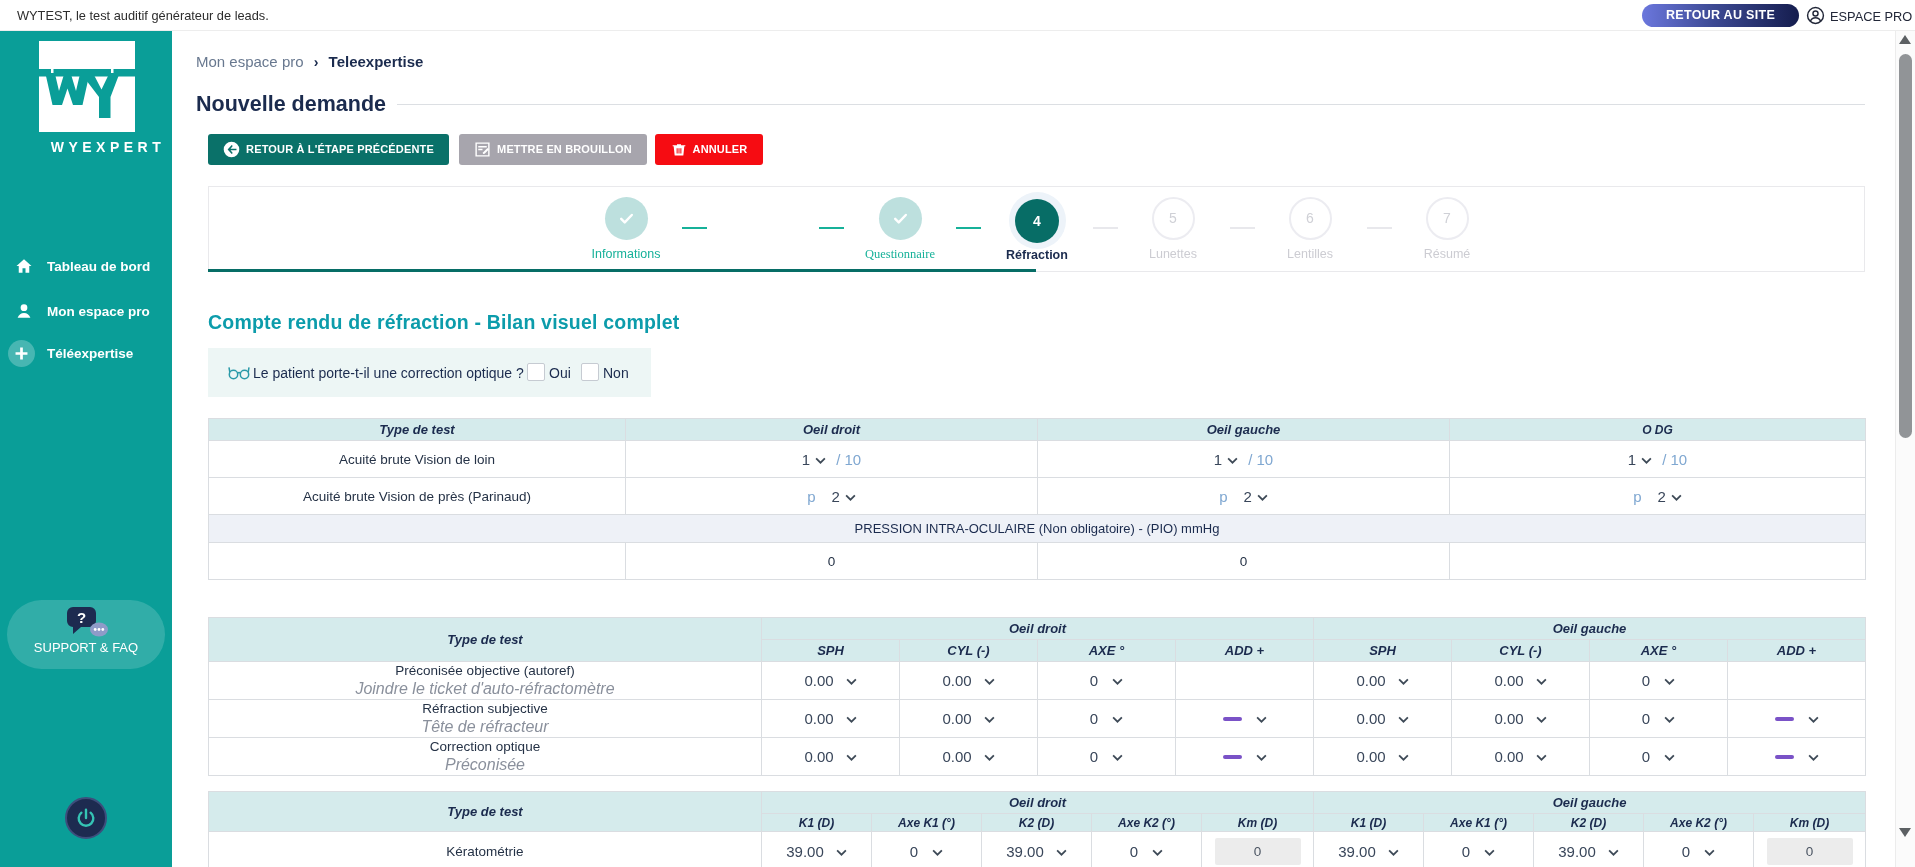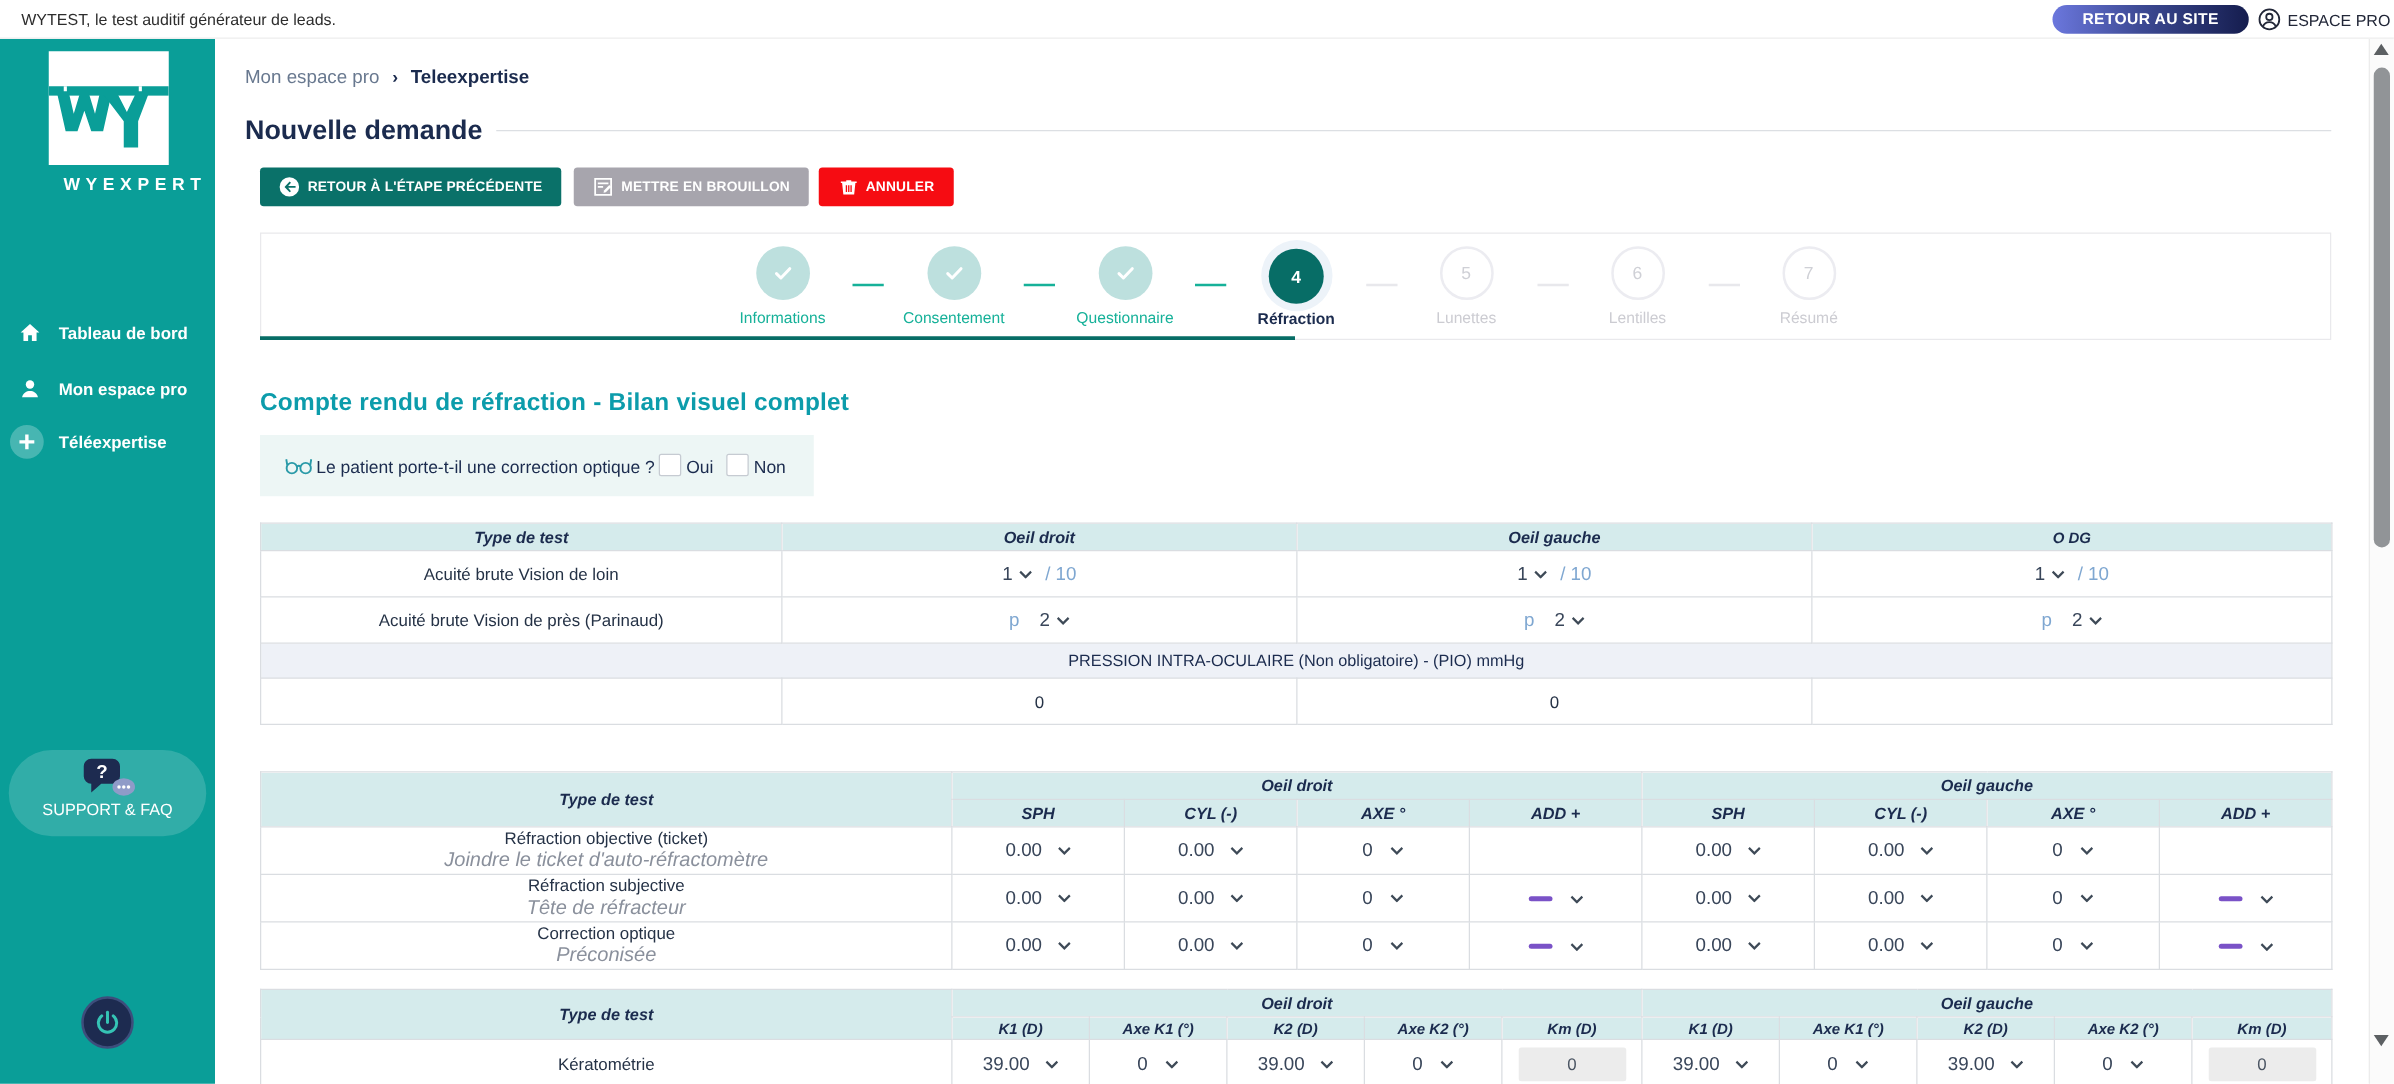--- a/index.html
+++ b/index.html
@@ -200,27 +200,21 @@
 
   <div id="stepper"></div>
   <div id="stepprog"></div>
 
   <div class="step done" style="left:399px;">
       <div class="c"><svg width="17" height="17" viewBox="0 0 24 24" fill="none" stroke="#fff" stroke-width="3.4" stroke-linecap="round" stroke-linejoin="round" style="margin-top:13px;">
           <path d="M4.5 12.5 l5 5 L19.5 7"></path>
         </svg></div>
       <div class="t">Informations</div>
     </div>
-  <div class="step done" style="left:536px;">
-      <div class="c"><svg width="17" height="17" viewBox="0 0 24 24" fill="none" stroke="#fff" stroke-width="3.4" stroke-linecap="round" stroke-linejoin="round" style="margin-top:13px;">
-          <path d="M4.5 12.5 l5 5 L19.5 7"></path>
-        </svg></div>
-      <div class="t">Consentement</div>
-    </div>
-  <div class="step done" style="left:673px;">
+  <div class="step done" style="left:673px;font-family:Liberation Serif, serif;">
       <div class="c"><svg width="17" height="17" viewBox="0 0 24 24" fill="none" stroke="#fff" stroke-width="3.4" stroke-linecap="round" stroke-linejoin="round" style="margin-top:13px;">
           <path d="M4.5 12.5 l5 5 L19.5 7"></path>
         </svg></div>
       <div class="t">Questionnaire</div>
     </div>
   <div class="step cur" style="left:810px;">
       <div class="cwrap">
         <div class="c">4</div>
       </div>
       <div class="t">Réfraction</div>
@@ -333,21 +327,21 @@
           <th class="hd">CYL (-)</th>
           <th class="hd">AXE °</th>
           <th class="hd">ADD +</th>
           <th class="hd">SPH</th>
           <th class="hd">CYL (-)</th>
           <th class="hd">AXE °</th>
           <th class="hd">ADD +</th>
         </tr>
     <tr style="height:38px;">
       <td>
-            <div class="lab">Réfraction objective (ticket)</div>
+            <div class="lab">Préconisée objective (autoref)</div>
             <div class="sub">Joindre le ticket d'auto-réfractomètre</div>
           </td>
       <td><span class="selv">0.00</span><span class="caret"><svg width="11" height="7" viewBox="0 0 12 8" fill="none" stroke="#3e4a57" stroke-width="2">
                 <path d="M1 1.5 L6 6.5 L11 1.5"></path>
               </svg></span></td>
       <td><span class="selv">0.00</span><span class="caret"><svg width="11" height="7" viewBox="0 0 12 8" fill="none" stroke="#3e4a57" stroke-width="2">
                 <path d="M1 1.5 L6 6.5 L11 1.5"></path>
               </svg></span></td>
       <td><span class="selv">0</span><span class="caret" style="margin-left:14px;"><svg width="11" height="7" viewBox="0 0 12 8" fill="none" stroke="#3e4a57" stroke-width="2">
                 <path d="M1 1.5 L6 6.5 L11 1.5"></path>

